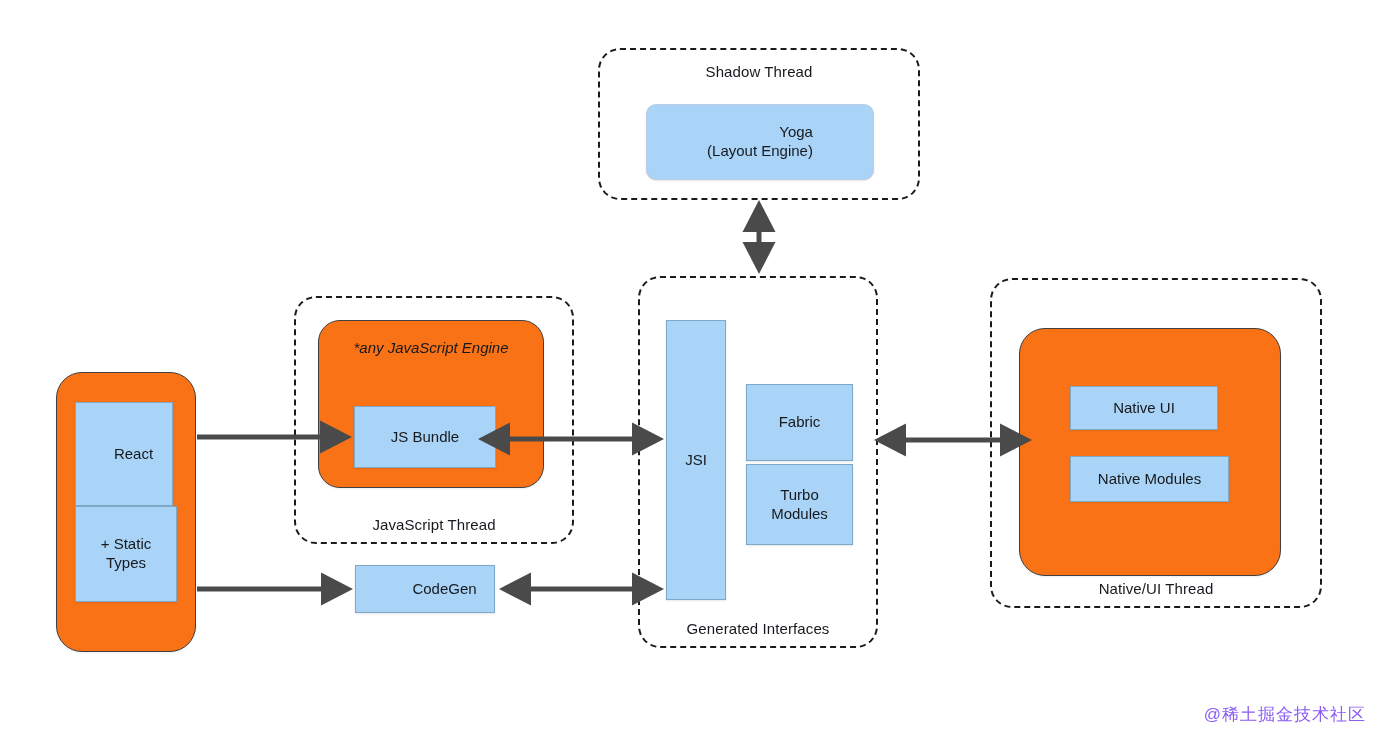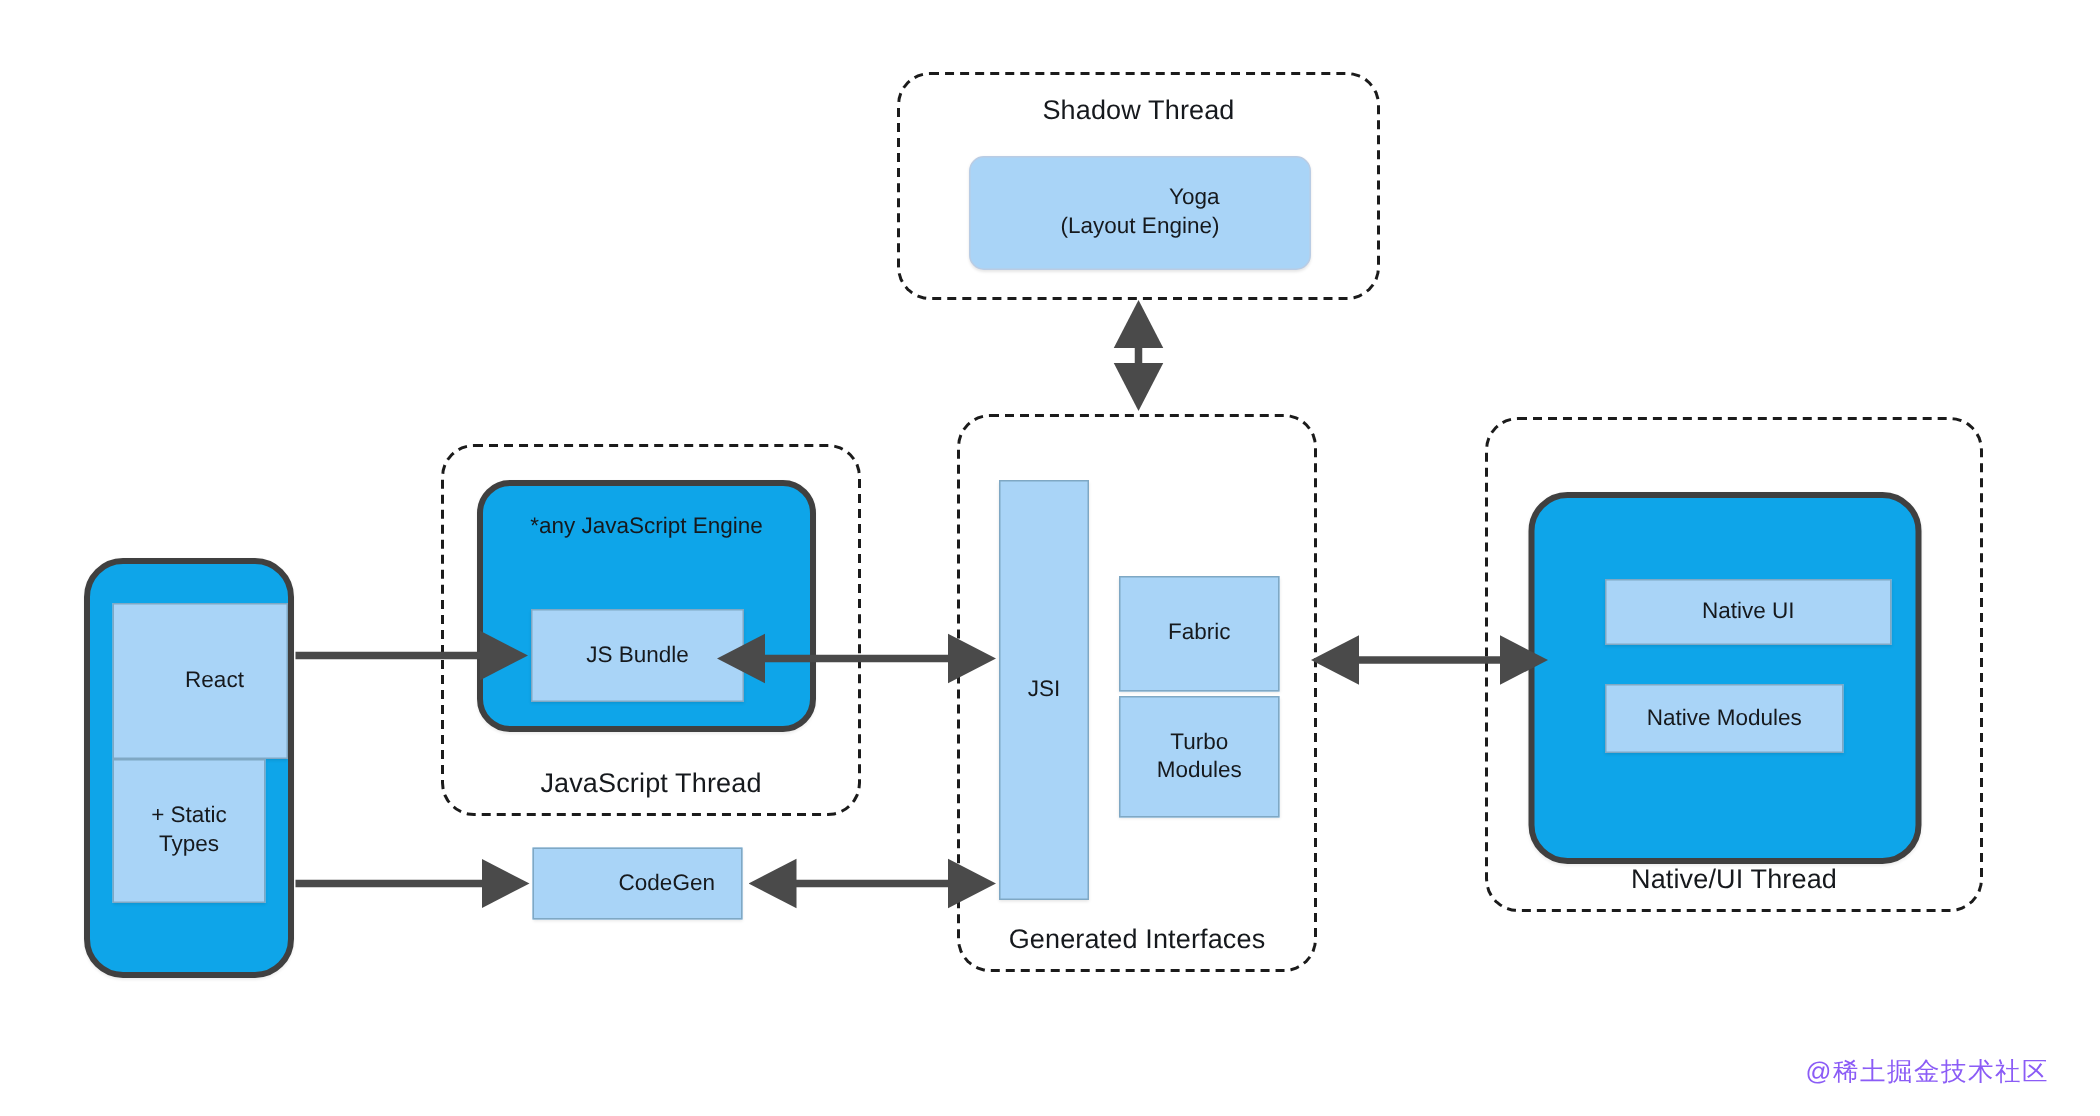--- a/index.html
+++ b/index.html
@@ -23,35 +23,36 @@
   .thread-group {
     position: absolute;
     border: 2px dashed #1b1b1b;
     border-radius: 22px;
     background: transparent;
   }
   .thread-label {
     position: absolute;
     left: 0; right: 0;
     text-align: center;
-    font-size: 18px;
+    font-size: 15px;
     color: #16191d;
     letter-spacing: .1px;
     white-space: nowrap;
   }
   .thread-label.top { top: 13px; }
   .thread-label.bottom { bottom: 9px; text-align: center; }
 
   
   .panel-soft {
     position: absolute;
-    background: #0ea5e9;
-    border: 4px solid #404040;
+    background: #f97316;
+    border: 1px solid #404040;
     border-radius: 22px;
     box-shadow: 0 1px 2px rgba(0,0,0,0.07);
+    font-style: italic;
   }
   .panel-soft.tall { border-radius: 26px; }
 
   
   .node {
     position: absolute;
     background: #a9d4f7;
     border: 1px solid #7fa8c4;
     display: flex;
     align-items: center;
@@ -105,39 +106,39 @@
 
   <div class="thread-group" style="left:294px; top:296px; width:280px; height:248px;">
     <div class="thread-label bottom">JavaScript Thread</div>
   </div>
   <div class="panel-soft" style="left:318px; top:320px; width:226px; height:168px;">
     <div class="panel-title" style="top:18px;">*any JavaScript Engine</div>
   </div>
   <div class="node" style="left:354px; top:406px; width:142px; height:62px;">JS Bundle</div>
 
   <div class="panel-soft tall" style="left:56px; top:372px; width:140px; height:280px;"></div>
-  <div class="node" style="left:75px; top:402px; width:117px; height:104px;padding-left:19px;">React</div>
+  <div class="node" style="left:75px; top:402px; width:98px; height:104px;padding-left:19px;">React</div>
   <div class="node" style="left:75px; top:506px; width:102px; height:96px;">+ Static
 Types</div>
 
   <div class="node" style="left:355px; top:565px; width:140px; height:48px;padding-left:39px;">CodeGen</div>
 
   <div class="thread-group" style="left:638px; top:276px; width:240px; height:372px;">
     <div class="thread-label bottom">Generated Interfaces</div>
   </div>
   <div class="node" style="left:666px; top:320px; width:60px; height:280px;">JSI</div>
   <div class="node" style="left:746px; top:371px; width:107px; height:77px;margin-top:13px;">Fabric</div>
   <div class="node" style="left:746px; top:464px; width:107px; height:81px;">Turbo
 Modules</div>
 
   <div class="thread-group" style="left:990px; top:278px; width:332px; height:330px;">
     <div class="thread-label bottom">Native/UI Thread</div>
   </div>
   <div class="panel-soft tall" style="left:1019px; top:328px; width:262px; height:248px;"></div>
-  <div class="node" style="left:1070px; top:386px; width:191px; height:44px;">Native UI</div>
+  <div class="node" style="left:1070px; top:386px; width:148px; height:44px;">Native UI</div>
   <div class="node" style="left:1070px; top:456px; width:159px; height:46px;">Native Modules</div>
 
   <svg class="arrow-svg" style="left:0; top:0; width:1400px; height:744px;" viewBox="0 0 1400 744">
     <defs>
       <marker id="ah-end" markerWidth="7" markerHeight="7" refX="5.2" refY="3.5" orient="auto" markerUnits="strokeWidth">
         <path d="M0,0.2 L6.4,3.5 L0,6.8 z" fill="#4a4a4a"></path>
       </marker>
       <marker id="ah-start" markerWidth="7" markerHeight="7" refX="1.2" refY="3.5" orient="auto" markerUnits="strokeWidth">
         <path d="M6.4,0.2 L0,3.5 L6.4,6.8 z" fill="#4a4a4a"></path>
       </marker>

